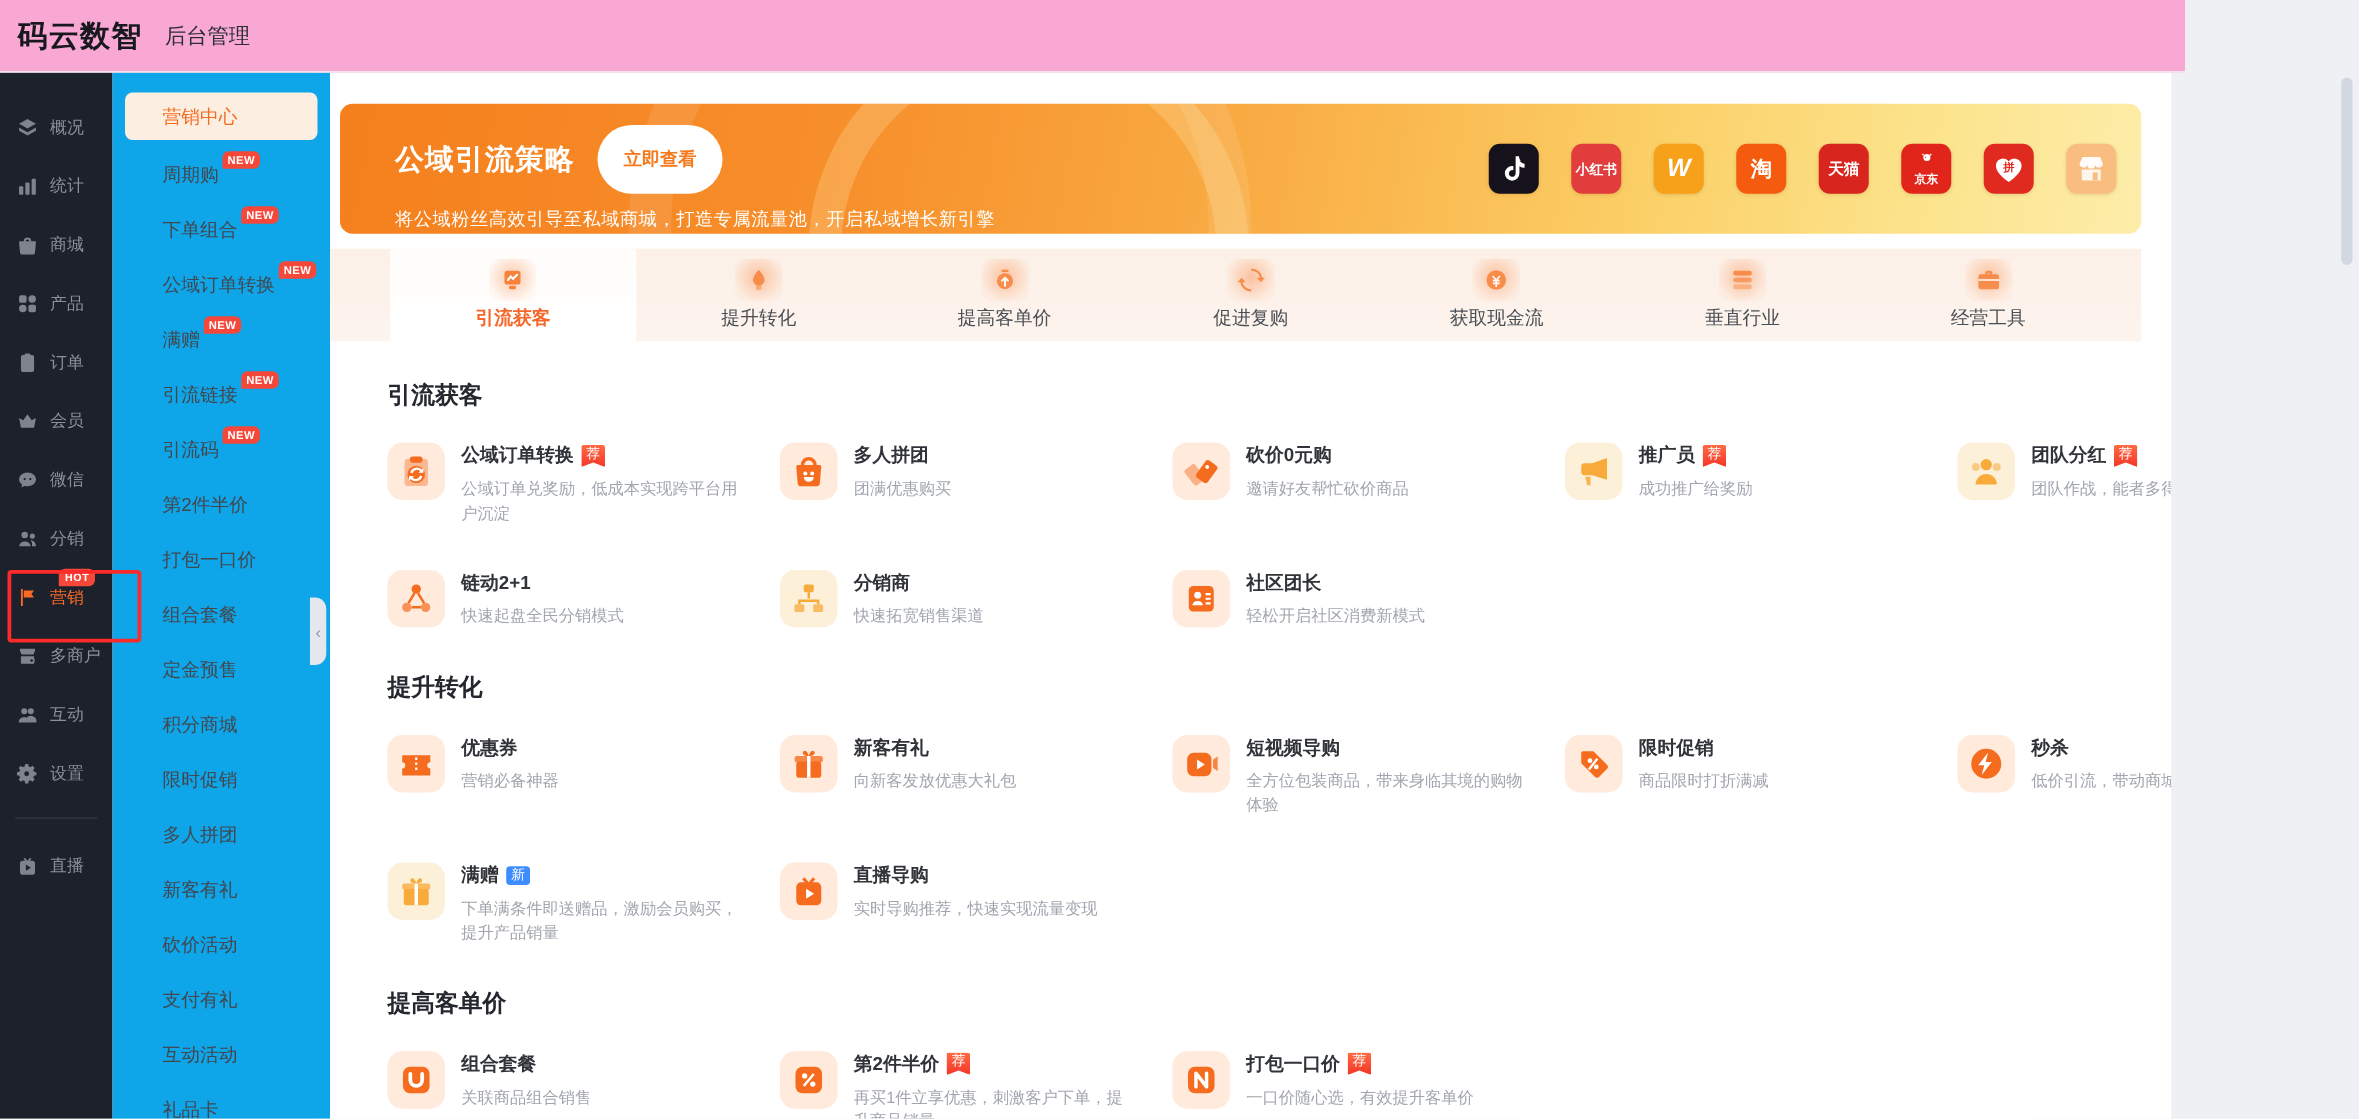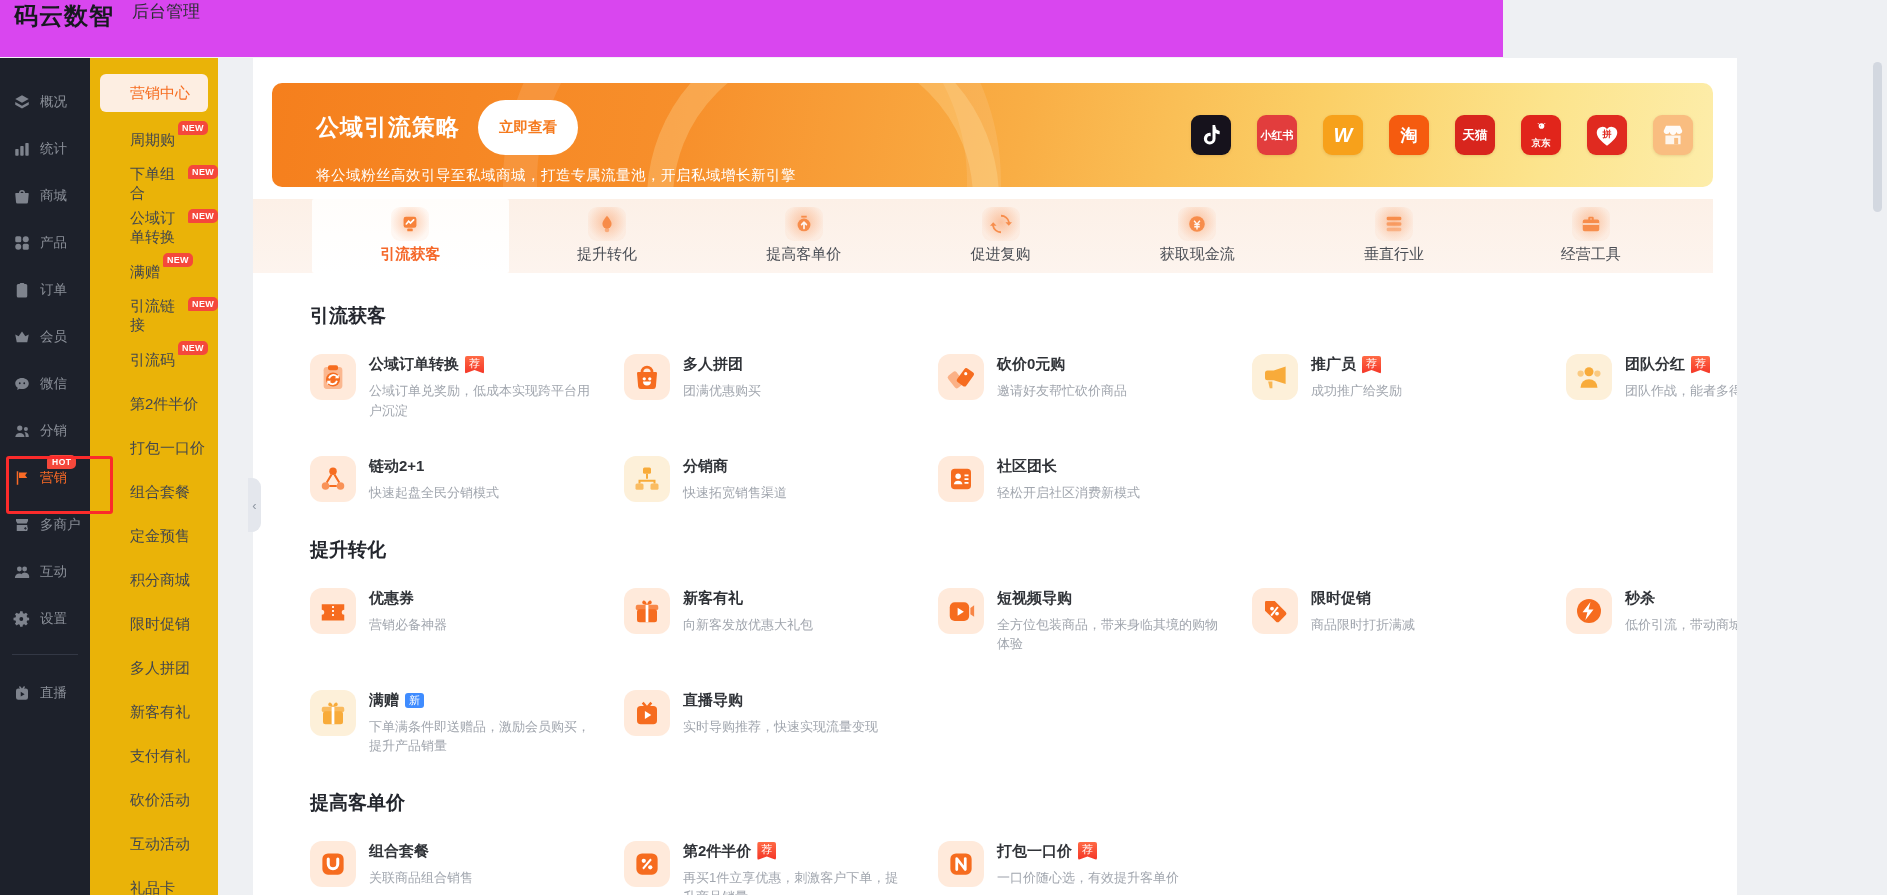--- a/index.html
+++ b/index.html
@@ -2,39 +2,39 @@
 <html><head>
 <meta charset="utf-8">
 <style>
   * { margin:0; padding:0; box-sizing:border-box; }
   html,body { width:1887px; height:895px; }
   body {
     position:relative; overflow:hidden; background:#eef0f3;
     font-family:"Liberation Sans","DejaVu Sans",sans-serif; color:#333;
   }
   
-  .header { position:absolute; top:0; left:0; width:1503px; height:58px; background:#d946ef; z-index:6;
-    display:flex; align-items:flex-start; border-bottom:1px solid #f2f3f5; }
+  .header { position:absolute; top:0; left:0; width:1748px; height:58px; background:#f9a8d4; z-index:6;
+    display:flex; align-items:center; border-bottom:1px solid #f2f3f5; }
   .logo { margin-left:14px; font-size:24px; font-weight:bold; color:#17191f; letter-spacing:1px; }
   .app-sub { margin-left:18px; font-size:17px; color:#2b2e33; }
   
   .sidebar { position:absolute; top:58px; left:0; bottom:0; width:90px; background:#1d212b; z-index:5; padding-top:20px; }
   .sb-item { position:relative; height:47px; display:flex; align-items:center; padding-left:13px; gap:9px;
     color:#8b9099; font-size:13.5px; cursor:pointer; }
   .sb-item .ic { width:18px; height:18px; flex:0 0 18px; display:flex; align-items:center; justify-content:center; }
   .sb-item svg { width:18px; height:18px; fill:#7e838d; }
   .sb-item.active { color:#f96a26; }
   .sb-item.active svg { fill:#f96a26; }
   .hot-badge { position:absolute; top:1px; left:47px; background:#f5483b; color:#fff; font-size:8.5px; font-weight:bold;
     padding:2px 5px; border-radius:5px 5px 5px 1px; letter-spacing:.5px; }
   .sb-divider { margin:12px 12px 14px; border-top:1px solid #333845; }
   
   .red-box { position:absolute; left:6px; top:456px; width:107px; height:58px; border:3px solid #fb2b2b; border-radius:3px; z-index:9; pointer-events:none; }
   
-  .menu { position:absolute; top:58px; left:90px; bottom:0; width:128px; background:#eab308; z-index:5; padding-top:16px; }
+  .menu { position:absolute; top:58px; left:90px; bottom:0; width:174px; background:#0ea5e9; z-index:5; padding-top:16px; }
   .menu-item { position:relative; height:44px; display:flex; align-items:center; padding-left:40px; font-size:15px; color:#43474e; cursor:pointer; }
   .menu-item .new-badge { align-self:flex-start; margin:3px 0 0 3px; background:#f5483b; color:#fff; font-size:9px; font-weight:bold;
     padding:2px 4px; border-radius:5px 5px 5px 1px; letter-spacing:.3px; }
   .menu-item.active { margin:0 10px 6px; height:38px; padding-left:30px; background:#fdeee2; border-radius:6px; color:#f66c1f; }
   .collapse-handle { position:absolute; left:248px; top:478px; width:13px; height:54px; background:#e4e7ed; z-index:7;
     border-radius:0 9px 9px 0; display:flex; align-items:center; justify-content:center; color:#8f97a3; font-size:13px; cursor:pointer; }
   
   .content { position:absolute; left:253px; top:58px; width:1484px; bottom:0; background:#fff; overflow:hidden; z-index:4; }
   .gutter { position:absolute; right:0; top:58px; width:18px; bottom:0; background:#eef0f3; z-index:5; }
   .gutter .thumb { position:absolute; top:4px; left:4px; width:9px; height:150px; border-radius:5px; background:#d3d8e0; }
@@ -265,24 +265,24 @@
     <div class="menu-item">
       <span>限时促销</span>
     </div>
     <div class="menu-item">
       <span>多人拼团</span>
     </div>
     <div class="menu-item">
       <span>新客有礼</span>
     </div>
     <div class="menu-item">
+      <span>砍价活动</span>
+    </div>
+    <div class="menu-item">
       <span>支付有礼</span>
-    </div>
-    <div class="menu-item">
-      <span>砍价活动</span>
     </div>
     <div class="menu-item">
       <span>互动活动</span>
     </div>
     <div class="menu-item">
       <span>礼品卡</span>
     </div>
   </div>
 <div class="collapse-handle">‹</div>
 

